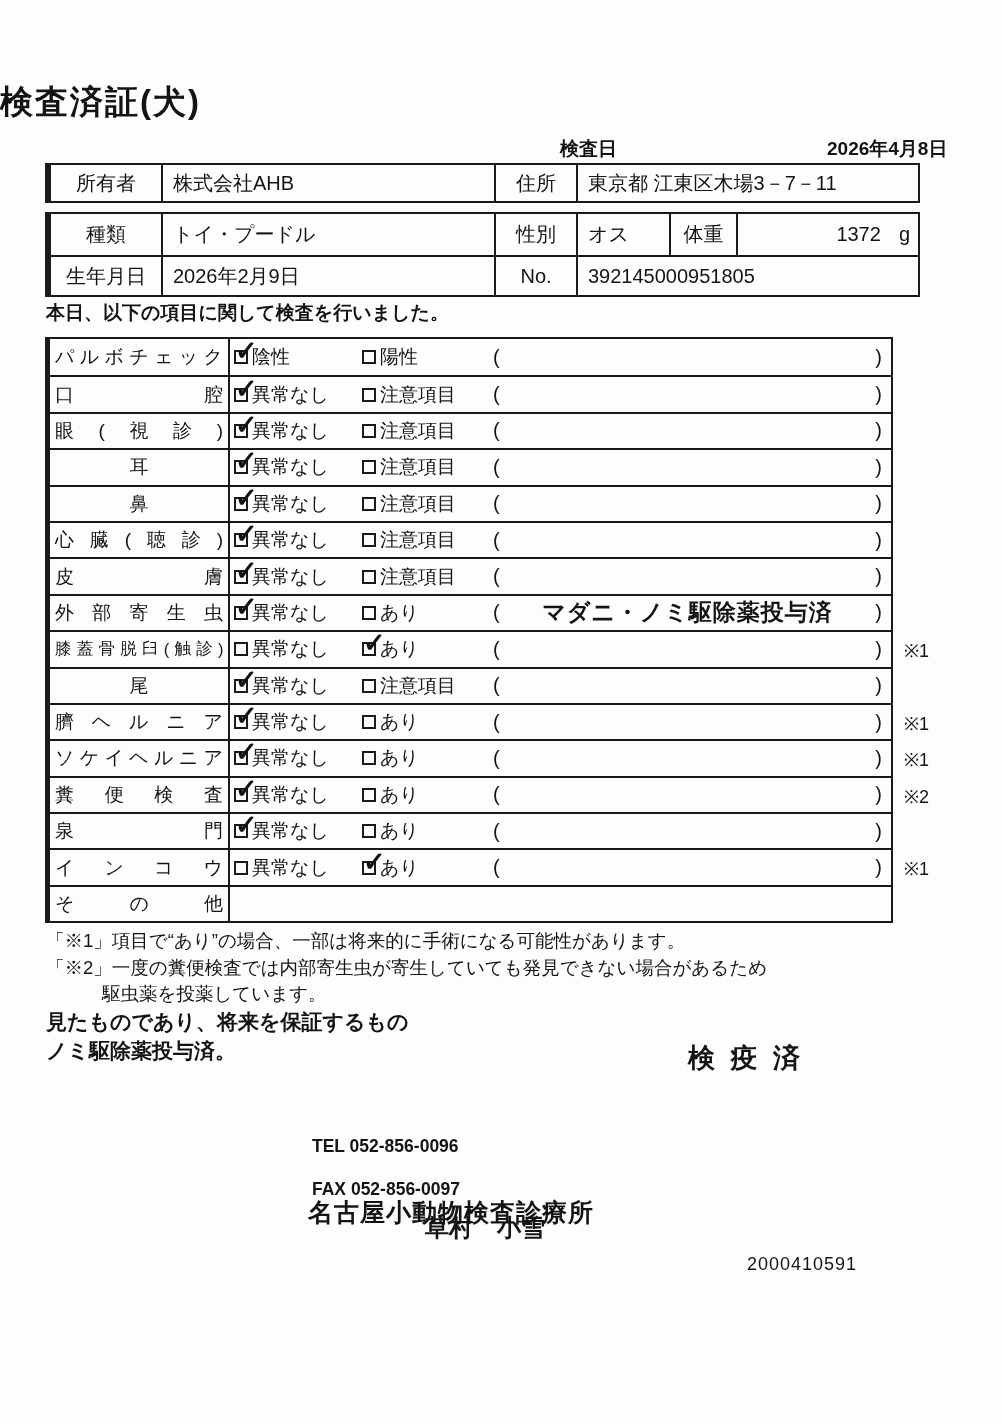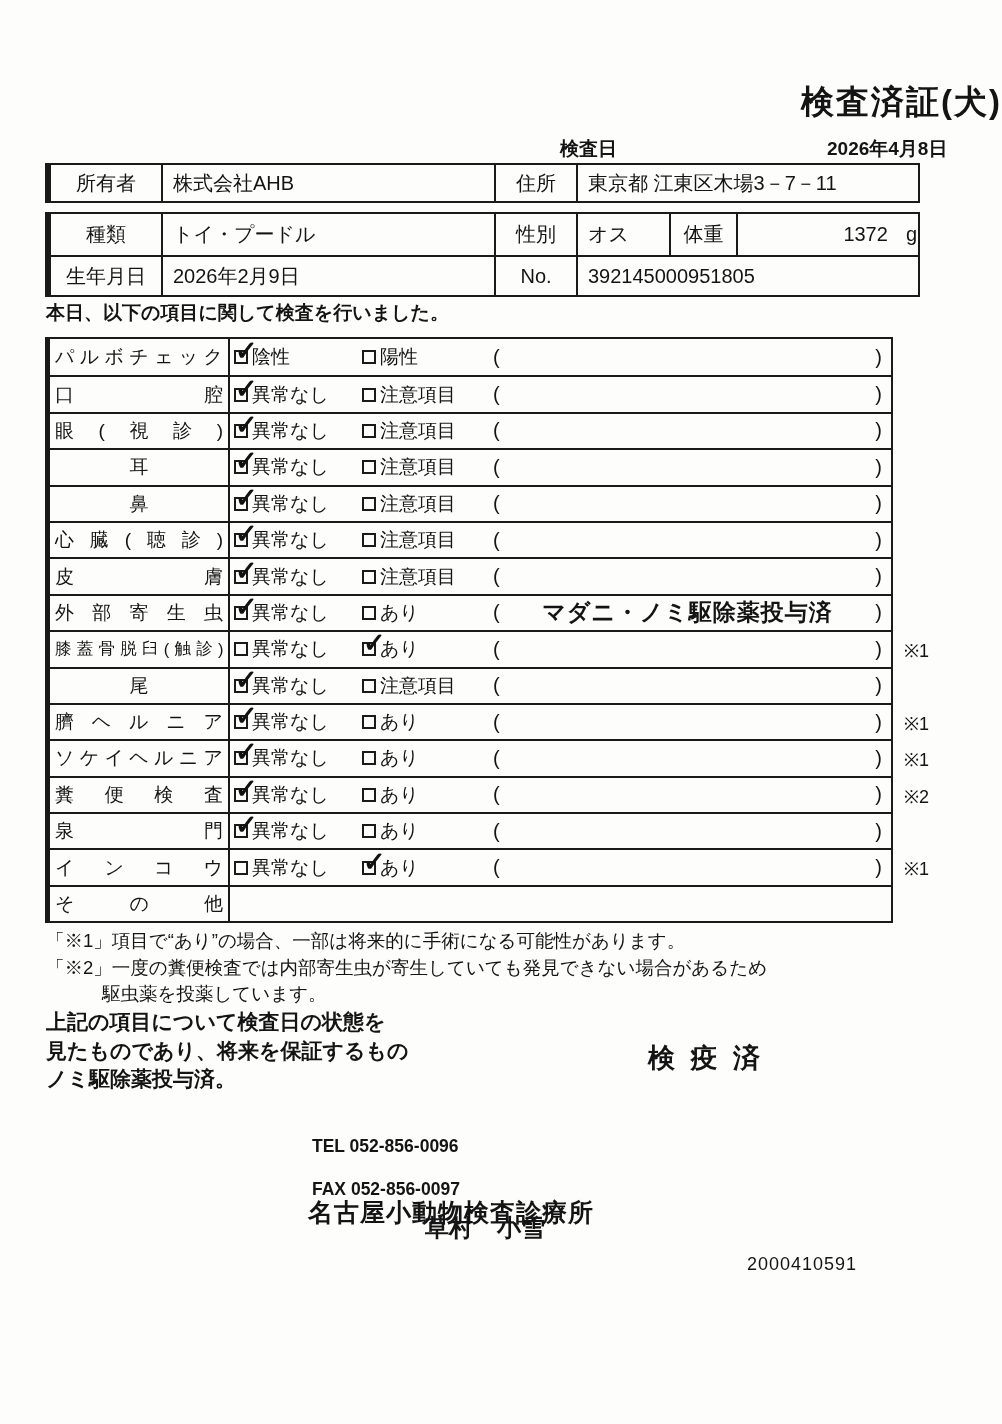--- a/index.html
+++ b/index.html
@@ -11,21 +11,21 @@
     font-family: "Liberation Sans", sans-serif;
     color: #141414;
     overflow: hidden;
     margin: 0 auto;
   }
   .abs { position: absolute; }
 
   
   .doc-title {
     top: 80px; left: 0; width: 100%;
-    text-align: right;
+    text-align: left;
     font-size: 33px; font-weight: 700; letter-spacing: 2px;
   }
 
   
   .exam-date-label { top: 136px; left: 560px; font-size: 19px; font-weight: 600; text-align: right; }
   .exam-date-value { top: 136px; left: 783px; font-size: 19px; font-weight: 700; margin-left: 44px; }
 
   
   .ptable {
     left: 45px; width: 875px;
@@ -37,21 +37,21 @@
   .t2r1 { grid-template-columns: 112px 333px 82px 93px 67px 182px; }
   .t2r2 { grid-template-columns: 112px 333px 82px 342px; border-top: 2px solid #1a1a1a; }
   .cell {
     display: flex; align-items: center;
     border-right: 2px solid #1a1a1a;
     font-size: 20px; font-weight: 400;
     padding-left: 10px; overflow: hidden; white-space: nowrap;
   }
   .cell.last { border-right: none; }
   .cell.cl { justify-content: center; padding-left: 0; }
-  .cell.wv { justify-content: flex-end; padding-left: 0; padding-right: 3px; gap: 18px; }
+  .cell.wv { justify-content: flex-end; padding-left: 0; padding-right: 10px; gap: 18px; }
 
   .intro { top: 300px; left: 46px; font-size: 19px; font-weight: 600; }
 
   
   .exam-table {
     top: 337px; left: 45px; width: 848px;
     border: 2px solid #1a1a1a; border-left: 5px solid #1a1a1a;
   }
   .row { display: flex; height: 36.4px; position: relative; }
   .row + .row { border-top: 2px solid #1a1a1a; }
@@ -86,21 +86,21 @@
   }
   .ptext { font-weight: 700; font-size: 23px; letter-spacing: 1px; }
   .marker { position: absolute; left: 854px; top: 6px; font-size: 18px; font-weight: 500; white-space: nowrap; }
 
   
   .notes { top: 928px; left: 46px; font-size: 18.5px; font-weight: 500; line-height: 26.5px; }
   .notes .indent { margin-left: 56px; }
 
   .disclaimer { top: 1008px; left: 46px; font-size: 21px; font-weight: 700; line-height: 28.5px; }
 
-  .stamp { top: 1040px; left: 648px; font-size: 27px; font-weight: 600; letter-spacing: 4px; white-space: nowrap; }
+  .stamp { top: 1040px; left: 688px; font-size: 27px; font-weight: 600; letter-spacing: 4px; white-space: nowrap; }
 
   .addr-line { top: 1094px; left: 310px; display: flex; gap: 36px; font-size: 17.5px; font-weight: 600; }
   .tel-line  { top: 1136px; left: 312px; display: flex; gap: 22px; font-size: 17.5px; font-weight: 600; flex-direction: column; }
 
   .clinic-name { top: 1152px; left: 308px; font-size: 25px; font-weight: 600; letter-spacing: 1px; margin-top: 44px; }
   .person-name { top: 1212px; left: 392px; font-size: 24px; font-weight: 600; margin-left: 33px; }
   .serial      { top: 1254px; left: 747px; font-size: 18px; font-weight: 500; letter-spacing: 1px; }
 </style>
 </head>
 <body>
@@ -533,21 +533,20 @@
       </div>
     </div>
 
   <div class="abs notes">
     <div>「※1」項目で“あり”の場合、一部は将来的に手術になる可能性があります。</div>
     <div>「※2」一度の糞便検査では内部寄生虫が寄生していても発見できない場合があるため</div>
     <div class="indent">駆虫薬を投薬しています。</div>
   </div>
 
   <div class="abs disclaimer">
-    <div>上記の項目について検査日の状態を</div>
     <div>見たものであり、将来を保証するもの</div>
     <div>ノミ駆除薬投与済。</div>
   </div>
 
   <div class="abs stamp">検 疫 済</div>
 
 
   <div class="abs tel-line">
     <span>TEL 052-856-0096</span>
     <span>FAX 052-856-0097</span>

